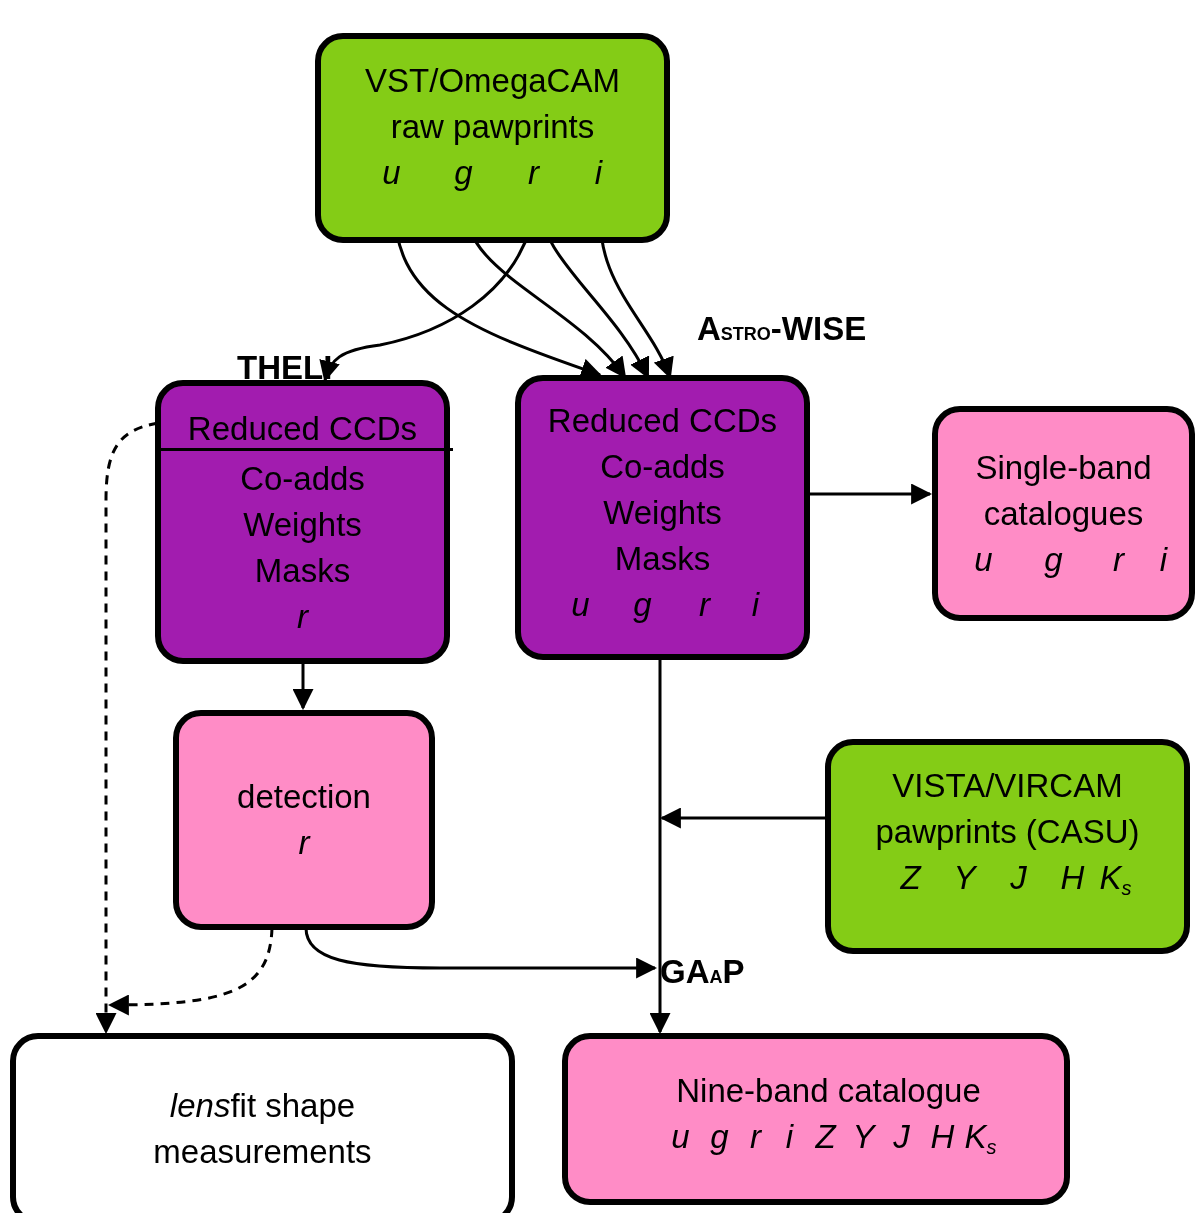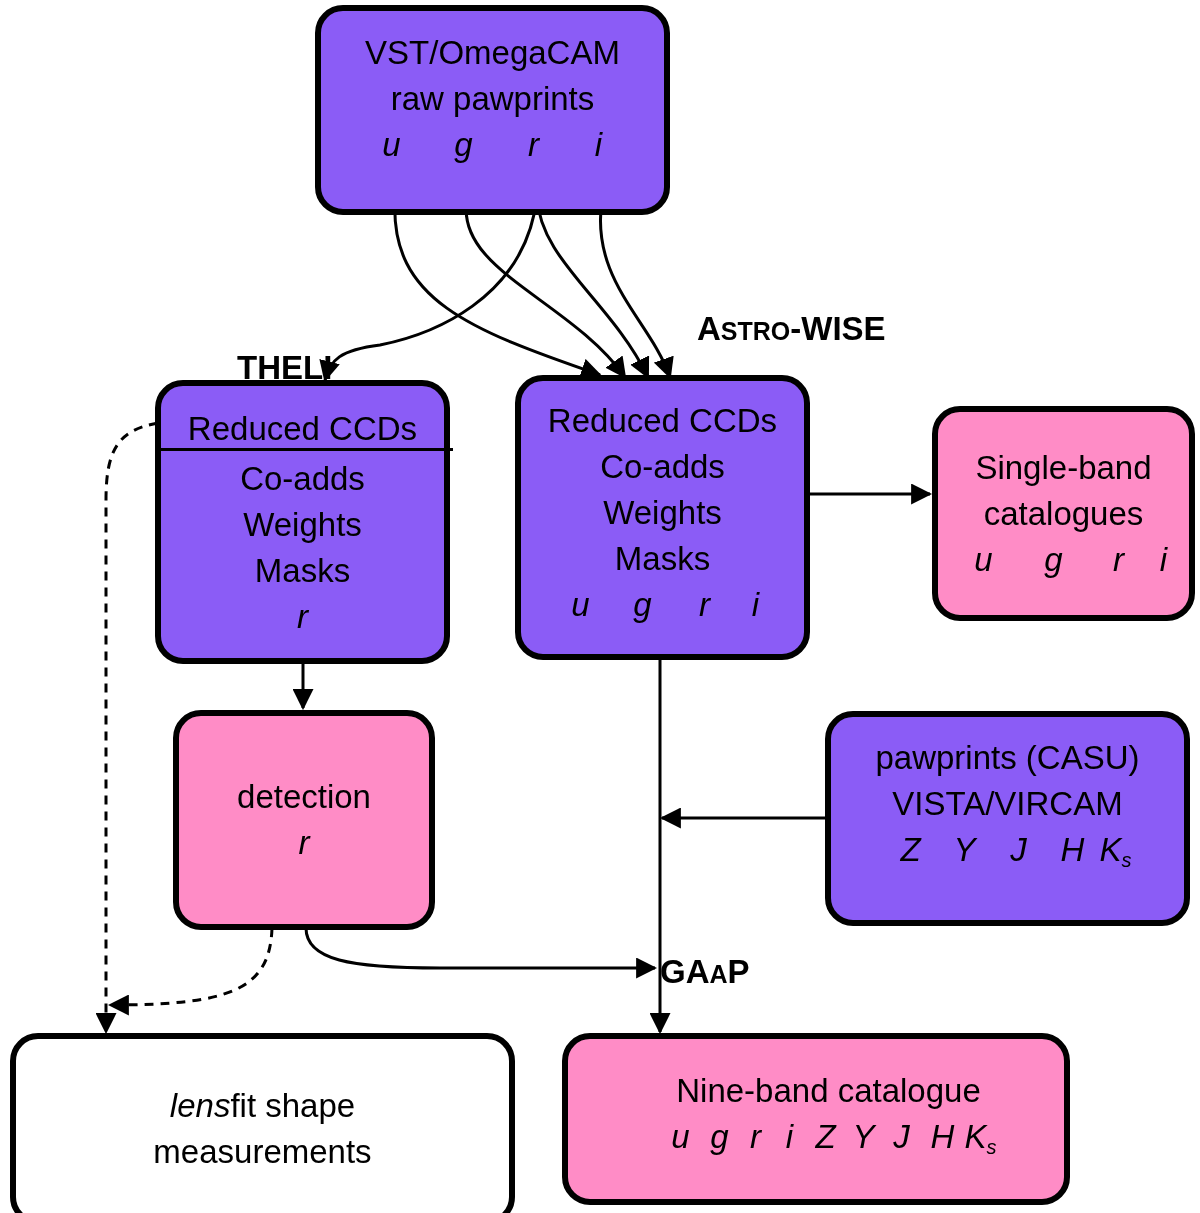--- a/index.html
+++ b/index.html
@@ -2,29 +2,29 @@
 <html><head>
 <meta charset="utf-8">
 <style>
   html, body { margin: 0; padding: 0; background: #ffffff; }
   body { width: 1200px; height: 1213px; position: relative; overflow: hidden;
          font-family: "Liberation Sans", sans-serif; color: #000; }
   .box { position: absolute; box-sizing: border-box; border: 6px solid #000;
          border-radius: 28px; display: flex; flex-direction: column;
          align-items: center; justify-content: center; text-align: center;
          font-size: 33px; line-height: 46px; }
-  .yellow { background: #8b5cf6; }
-  .green  { background: #8b5cf6; }
+  .yellow { background: #84cc16; margin-top: 28px; }
+  .green  { background: #a21caf; }
   .pink   { background: #ff8cc6; }
   .white  { background: #ffffff; }
   .bands { font-style: italic; display: flex; justify-content: center; }
   .bands span { display: inline-block; }
   .sub { font-size: 20px; vertical-align: -6px; }
   .label { position: absolute; font-weight: bold; font-size: 33px; }
-  .sc { font-size: 25px; }
+  .sc { font-size: 18px; }
   svg.wires { position: absolute; left: 0; top: 0; }
   .divider { position: absolute; height: 3px; background: #000; }
 </style>
 </head>
 <body>
 
 <svg class="wires" width="1200" height="1213">
   <defs>
     <marker id="arr" viewBox="0 0 10 10" refX="9" refY="5" markerWidth="7" markerHeight="7" orient="auto-start-reverse">
       <path d="M0,0 L10,5 L0,10 z" fill="#000"></path>
@@ -108,22 +108,22 @@
     <span style="width:30px">i</span>
   </div>
 </div>
 
 <div class="box pink" style="left:173px; top:710px; width:262px; height:220px;">
   <div>detection</div>
   <div class="bands">r</div>
 </div>
 
 <div class="box yellow" style="left:825px; top:711px; width:365px; height:215px; padding-bottom:20px;">
+  <div>VISTA/VIRCAM</div>
   <div>pawprints (CASU)</div>
-  <div>VISTA/VIRCAM</div>
   <div class="bands">
     <span style="width:54px">Z</span>
     <span style="width:54px">Y</span>
     <span style="width:54px">J</span>
     <span style="width:54px">H</span>
     <span><span>K</span><span class="sub">s</span></span>
   </div>
 </div>
 
 <div class="label" style="left:660px; top:953px;">

